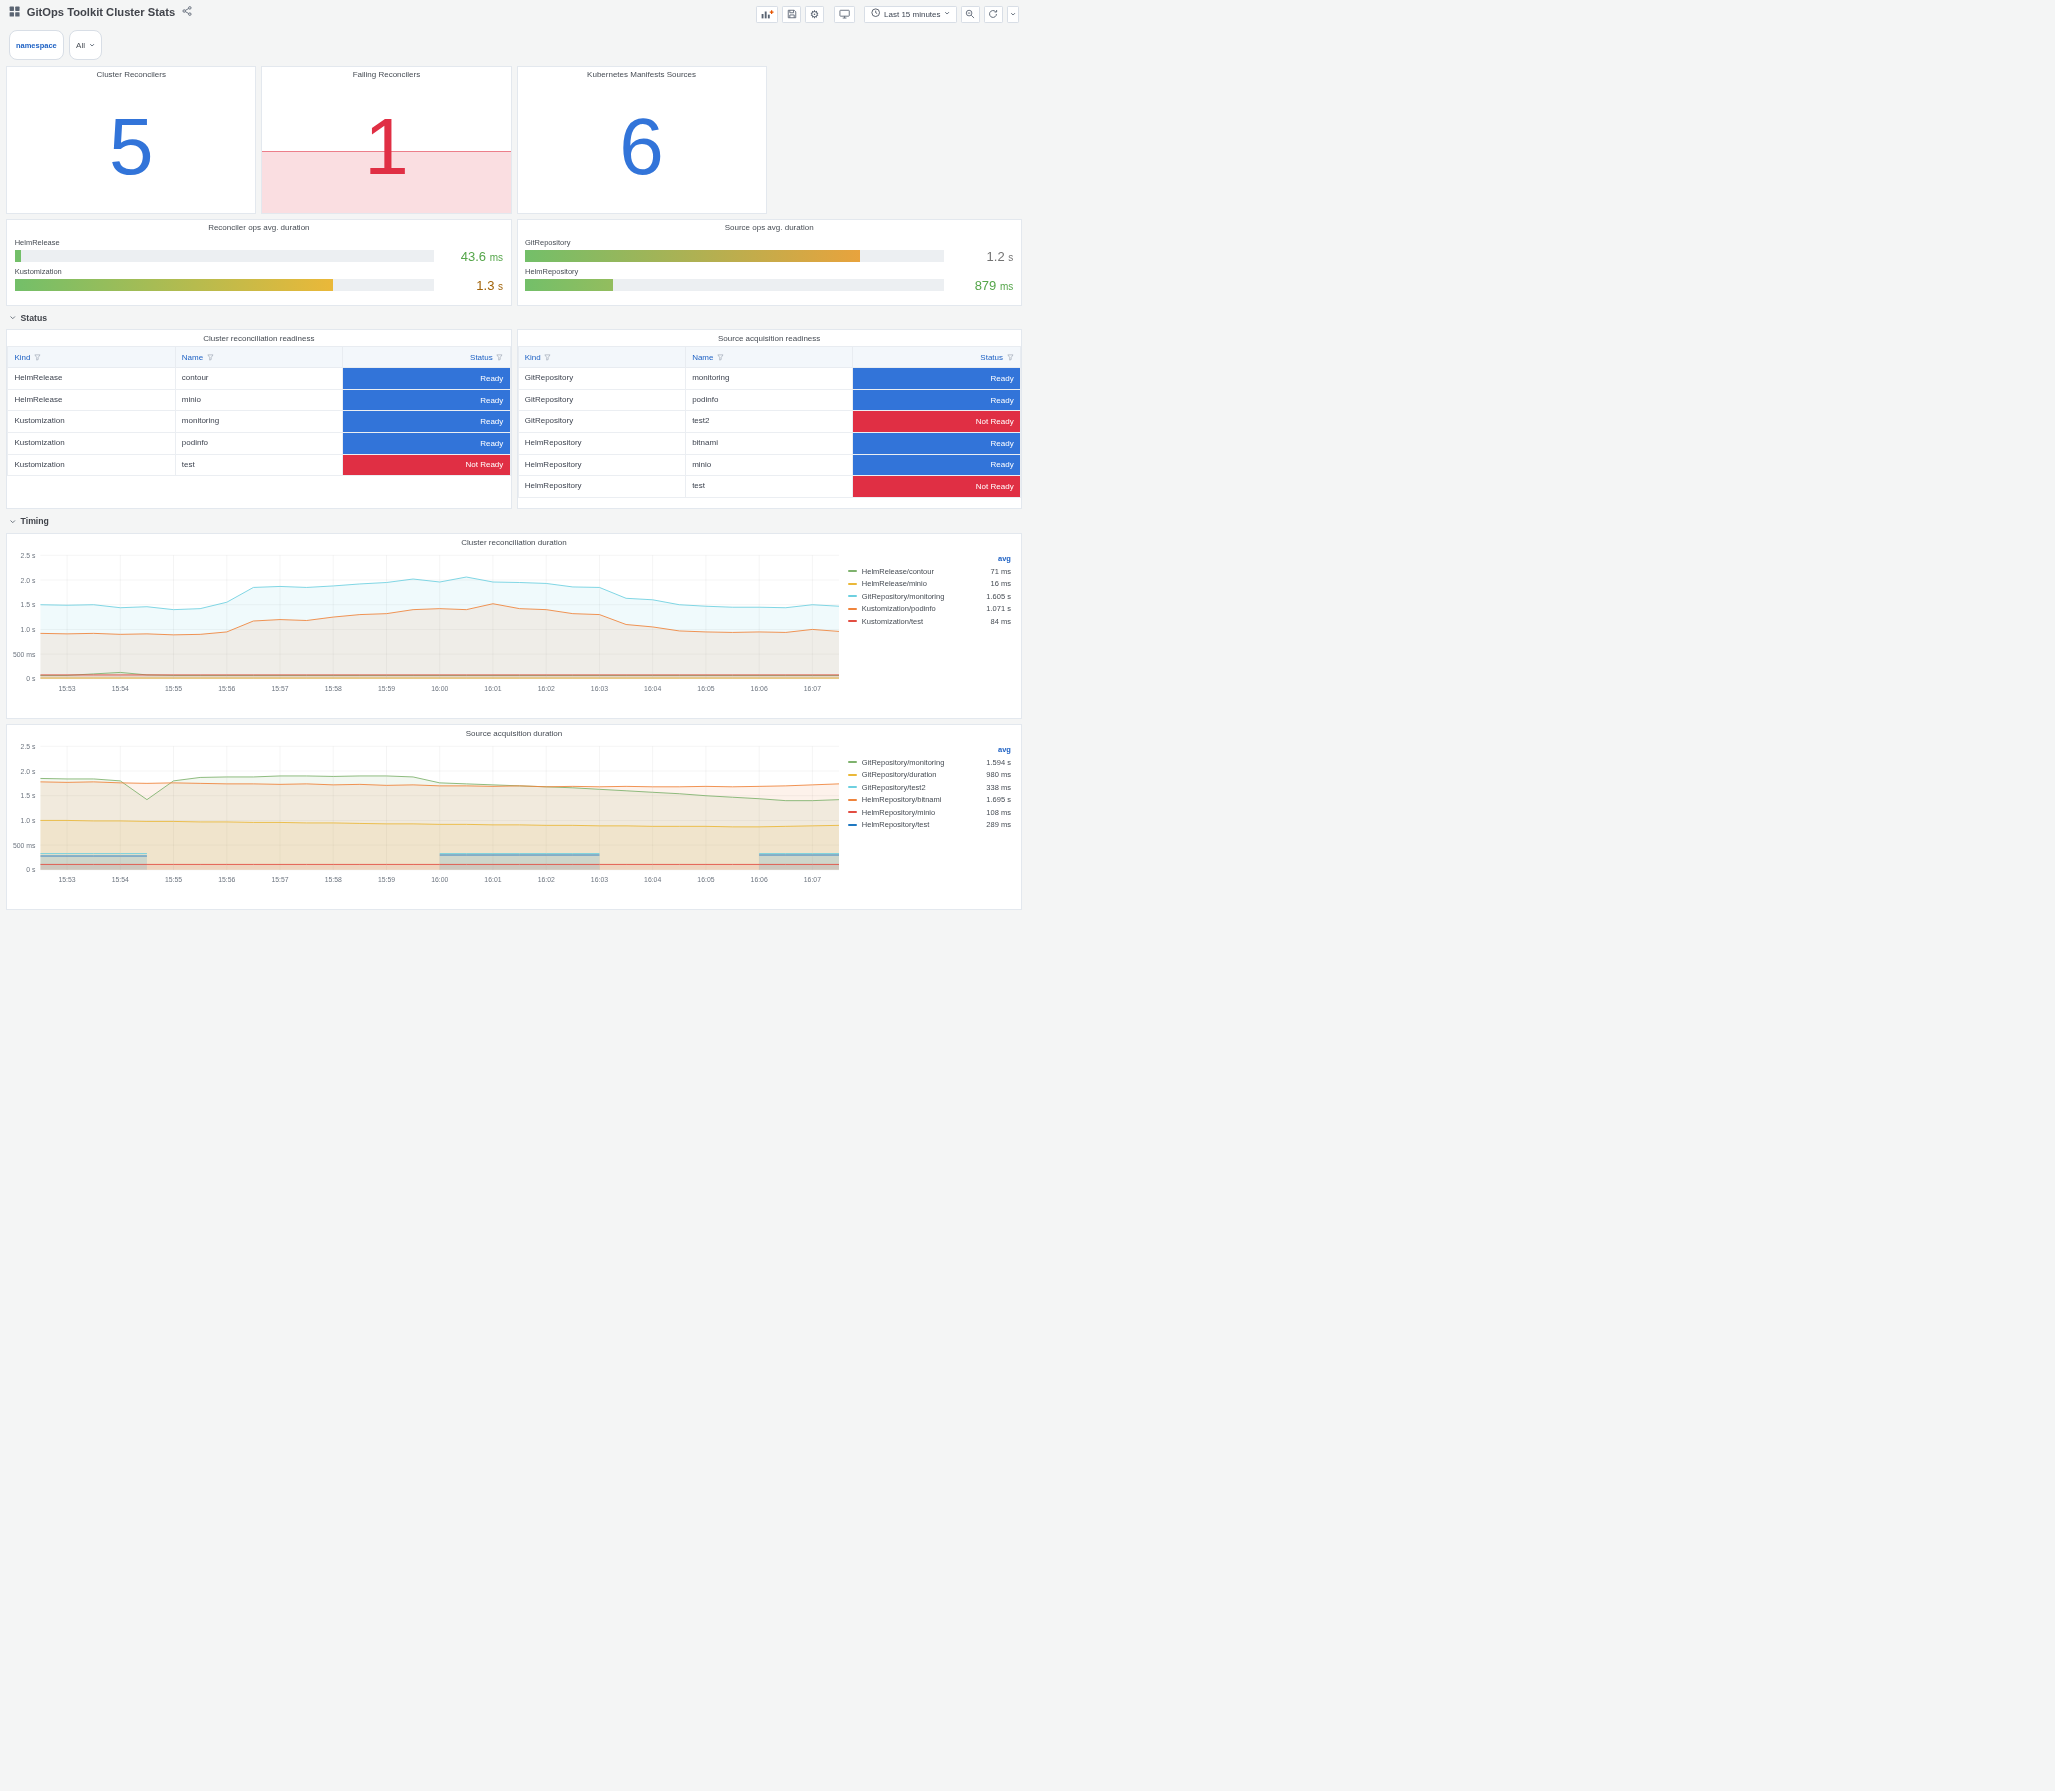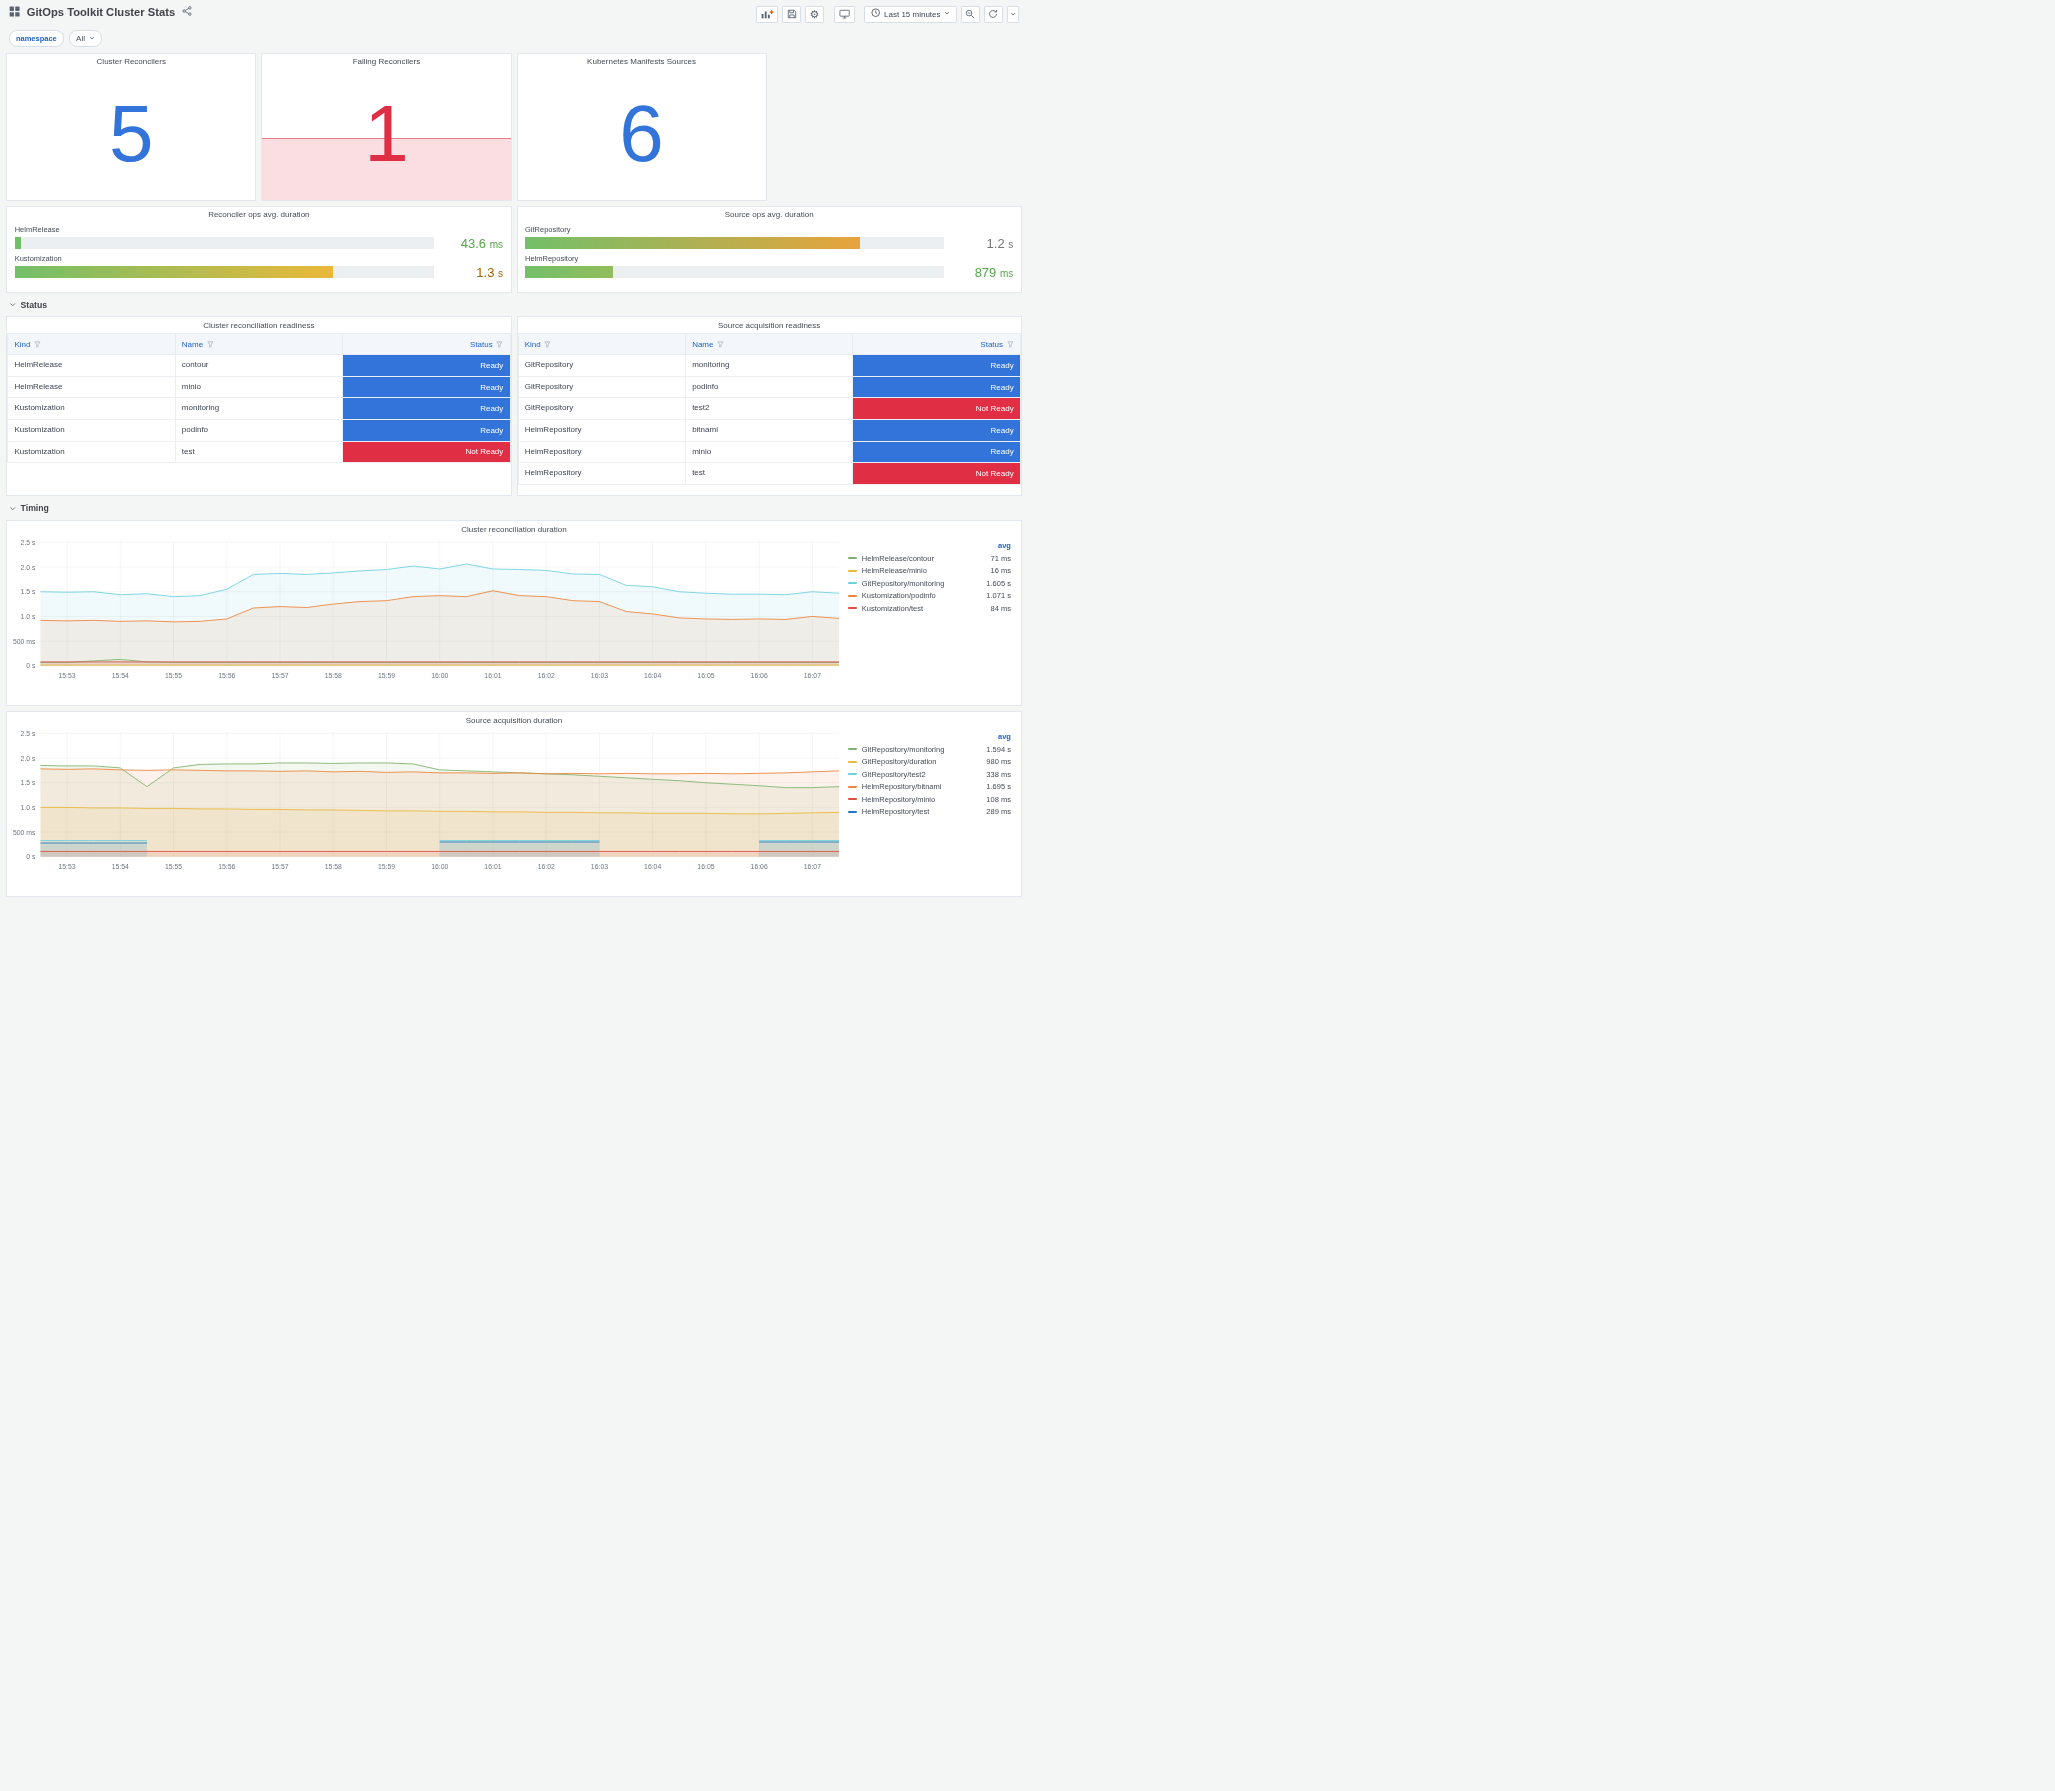--- a/index.html
+++ b/index.html
@@ -15,21 +15,21 @@
   .nav-right { display:flex; align-items:center; gap:3.7px; }
   .icon-btn { display:inline-flex; align-items:center; justify-content:center; gap:3.7px;
     height:17px; min-width:19px; padding:0 3.7px; border:0.6px solid #D8DEE6; background:#FFF;
     border-radius:1.2px; cursor:pointer; color:#5A6472; font-size:8px; }
   .icon-btn.narrow { min-width:12.5px; padding:0 1.9px; }
   .time-btn { font-weight:400; color:#3E4653; padding:0 5.6px; }
   .grp { display:flex; gap:3.7px; margin-left:6.2px; }
   .gear-glyph { font-size:10.6px; line-height:1; color:#5A6472; }
   
   .submenu { display:flex; align-items:center; gap:5px; padding:4.4px 8.7px 5.6px; }
-  .chip { display:inline-flex; align-items:center; gap:3.7px; height:17px; padding:0 6.2px;
+  .chip { display:inline-flex; align-items:center; gap:3.7px; height:30px; padding:0 6.2px;
     background:#FFF; border:0.6px solid #D8DEE6; border-radius:8px; font-size:8px; cursor:pointer; }
   .chip.var-name { color:#1F62C4; font-weight:600; font-size:7.5px; }
   
   .content { padding:0 6.2px 8.7px; display:flex; flex-direction:column; gap:5px; }
   .panel { background:#FFF; border:0.6px solid #E3E8EE; position:relative; }
   .panel-title { text-align:center; font-size:8px; font-weight:500; color:#464C54; padding:3.7px 0 1.2px; margin:0; }
   
   .stats-row { display:grid; grid-template-columns:repeat(4,1fr); gap:5px; height:148px; }
   .stat-value { position:absolute; left:0; right:0; top:15px; bottom:0; display:flex;
     align-items:center; justify-content:center; font-size:80px; font-weight:500; line-height:1; z-index:2; }

